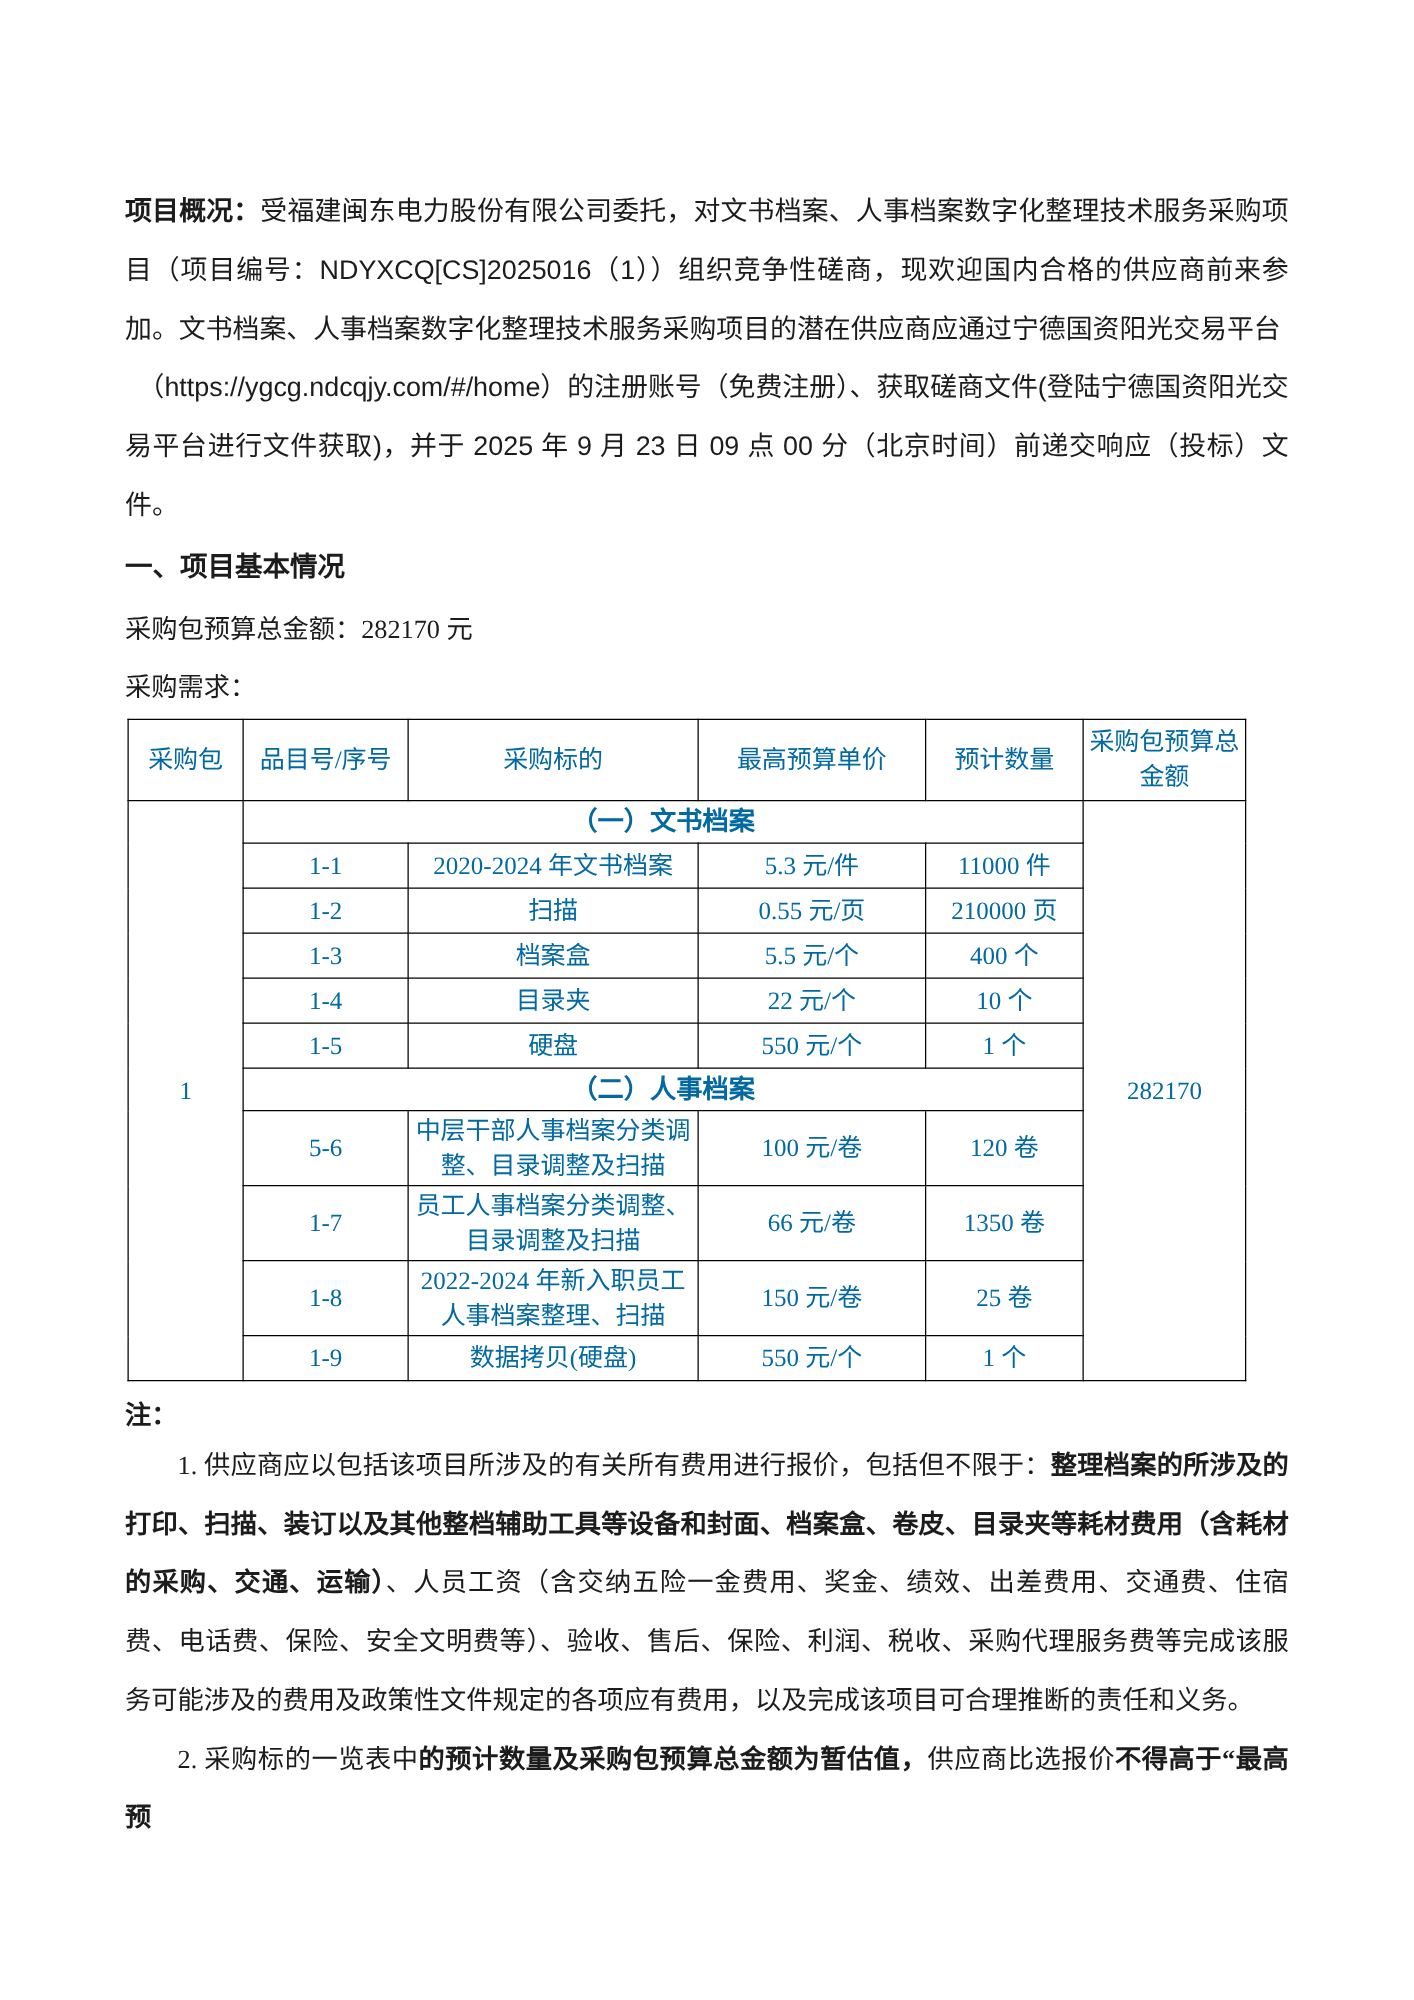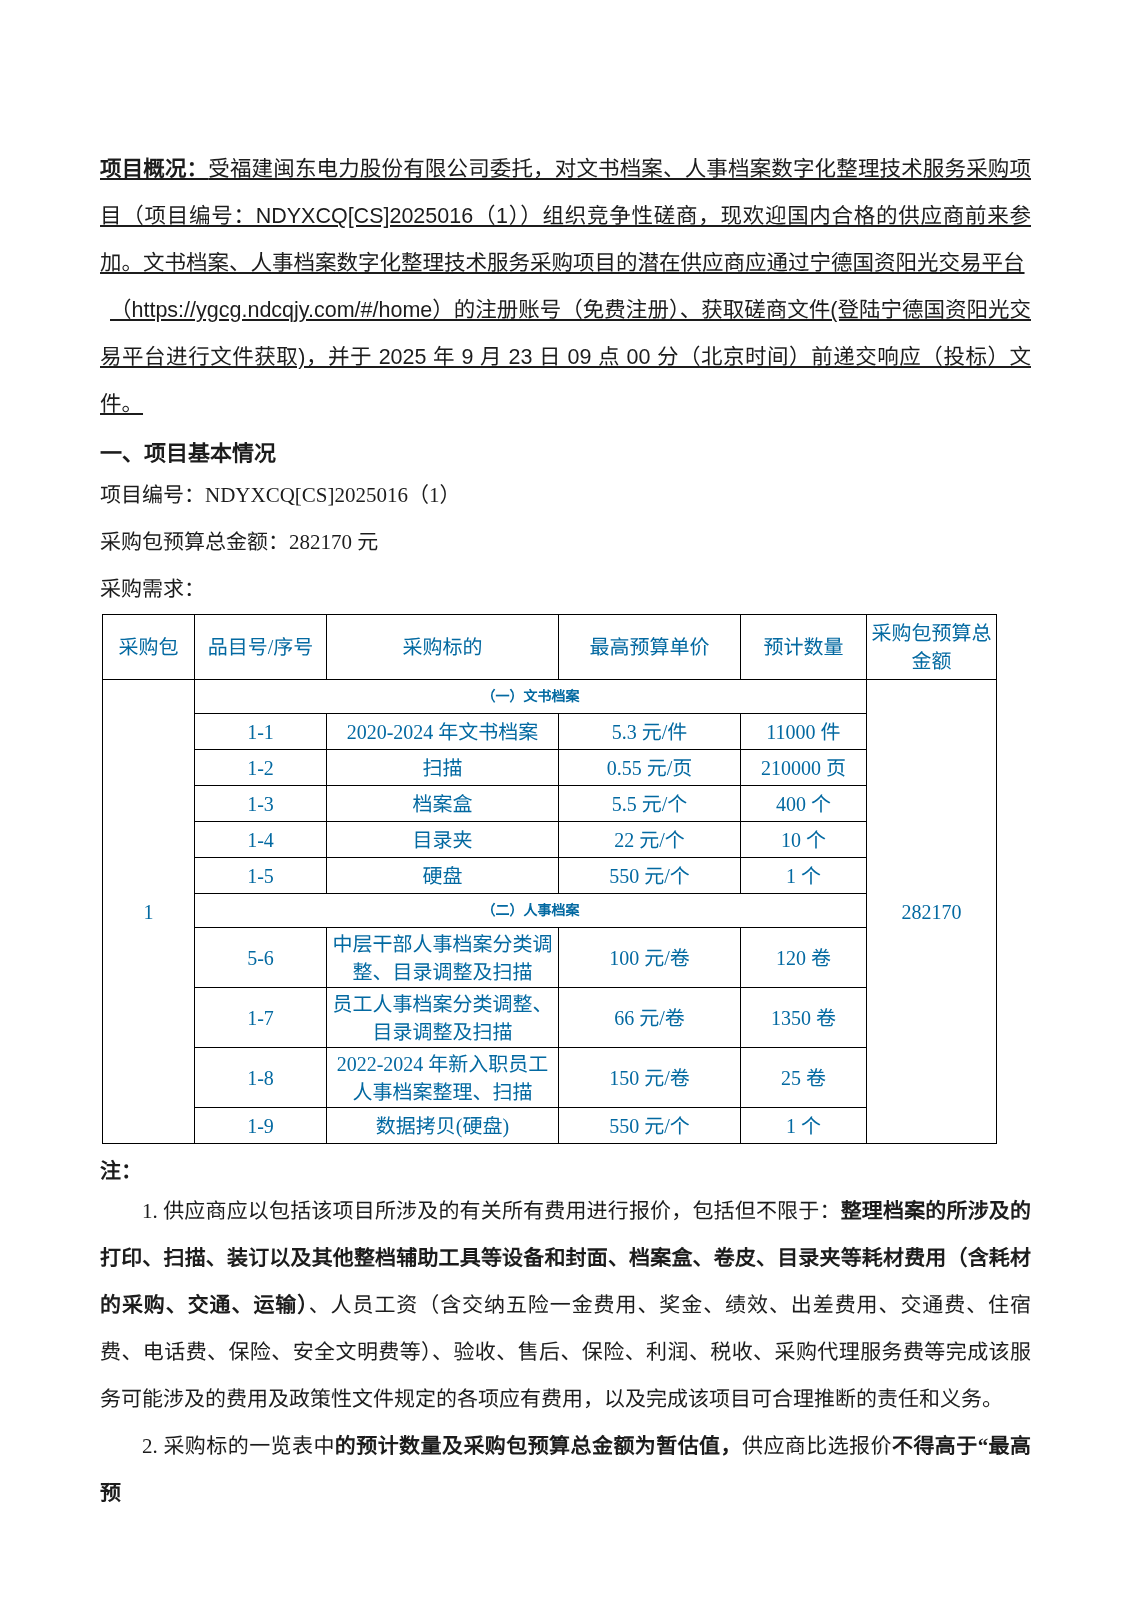--- a/index.html
+++ b/index.html
@@ -4,21 +4,21 @@
 <style>
   html,body{margin:0;padding:0;background:#ffffff;}
   .page{
     width:1131px;height:1600px;background:#ffffff;overflow:hidden;
     position:relative;margin:0 auto;color:#1c1c1c;
   }
   .content{padding:146px 100px 0 100px;}
   
   .intro{
     font-family:"Liberation Sans","DejaVu Sans",sans-serif;
-    font-size:21.5px;line-height:47px;margin:0;text-align:justify;text-decoration:underline;
+    font-size:21.5px;line-height:47px;margin:0;text-align:justify;
   }
   .intro.cont{text-indent:10px;}
   .b{font-weight:bold;}
   
   .heading{
     font-family:Liberation Serif, serif;
     font-size:22px;font-weight:bold;line-height:26px;margin:13px 0 0 0;
   }
   
   .bodyline{
@@ -29,21 +29,21 @@
   
   table.req{
     border-collapse:collapse;table-layout:fixed;width:894px;margin:14px 0 0 2px;
     font-family:"Liberation Serif","DejaVu Serif",serif;font-size:20px;color:#0369a1;
   }
   table.req td{
     border:1px solid #000;text-align:center;vertical-align:middle;
     padding:1px 2px;line-height:1.4;word-break:break-word;
   }
   tr.hrow td{height:62px;}
-  tr.srow td.sec{height:31px;font-weight:bold;font-size:14px;}
+  tr.srow td.sec{height:31px;font-weight:bold;font-size:21px;}
   tr.drow td{height:33px;}
   tr.mrow td{height:57px;}
   
   .notelabel{
     font-family:"Liberation Serif","DejaVu Serif",serif;
     font-size:21px;font-weight:bold;line-height:22px;margin:16px 0 0 0;
   }
   .note{
     font-family:"Liberation Serif","DejaVu Serif",serif;
     font-size:21px;line-height:47px;margin:6px 0 0 0;
@@ -55,21 +55,20 @@
 <body>
 
 <div class="page">
   <div class="content">
 
     <p class="intro"><span class="b">项目概况：</span><span>受福建闽东电力股份有限公司委托，对文书档案、人事档案数字化整理技术服务采购项目（项目编号：NDYXCQ[CS]2025016（1））组织竞争性磋商，现欢迎国内合格的供应商前来参加。文书档案、人事档案数字化整理技术服务采购项目的潜在供应商应通过宁德国资阳光交易平台</span></p>
     <p class="intro cont">（https://ygcg.ndcqjy.com/#/home）的注册账号（免费注册）、获取磋商文件(登陆宁德国资阳光交易平台进行文件获取)，并于 2025 年 9 月 23 日 09 点 00 分（北京时间）前递交响应（投标）文件。</p>
 
     <h2 class="heading">一、项目基本情况</h2>
 
-    <p class="bodyline first">项目编号：NDYXCQ[CS]2025016（1）</p>
     <p class="bodyline">采购包预算总金额：282170 元</p>
     <p class="bodyline">采购需求：</p>
 
     <table class="req">
       <colgroup>
         <col style="width:92px">
           <col style="width:132px">
           <col style="width:232px">
         <col style="width:182px">
           <col style="width:126px">

